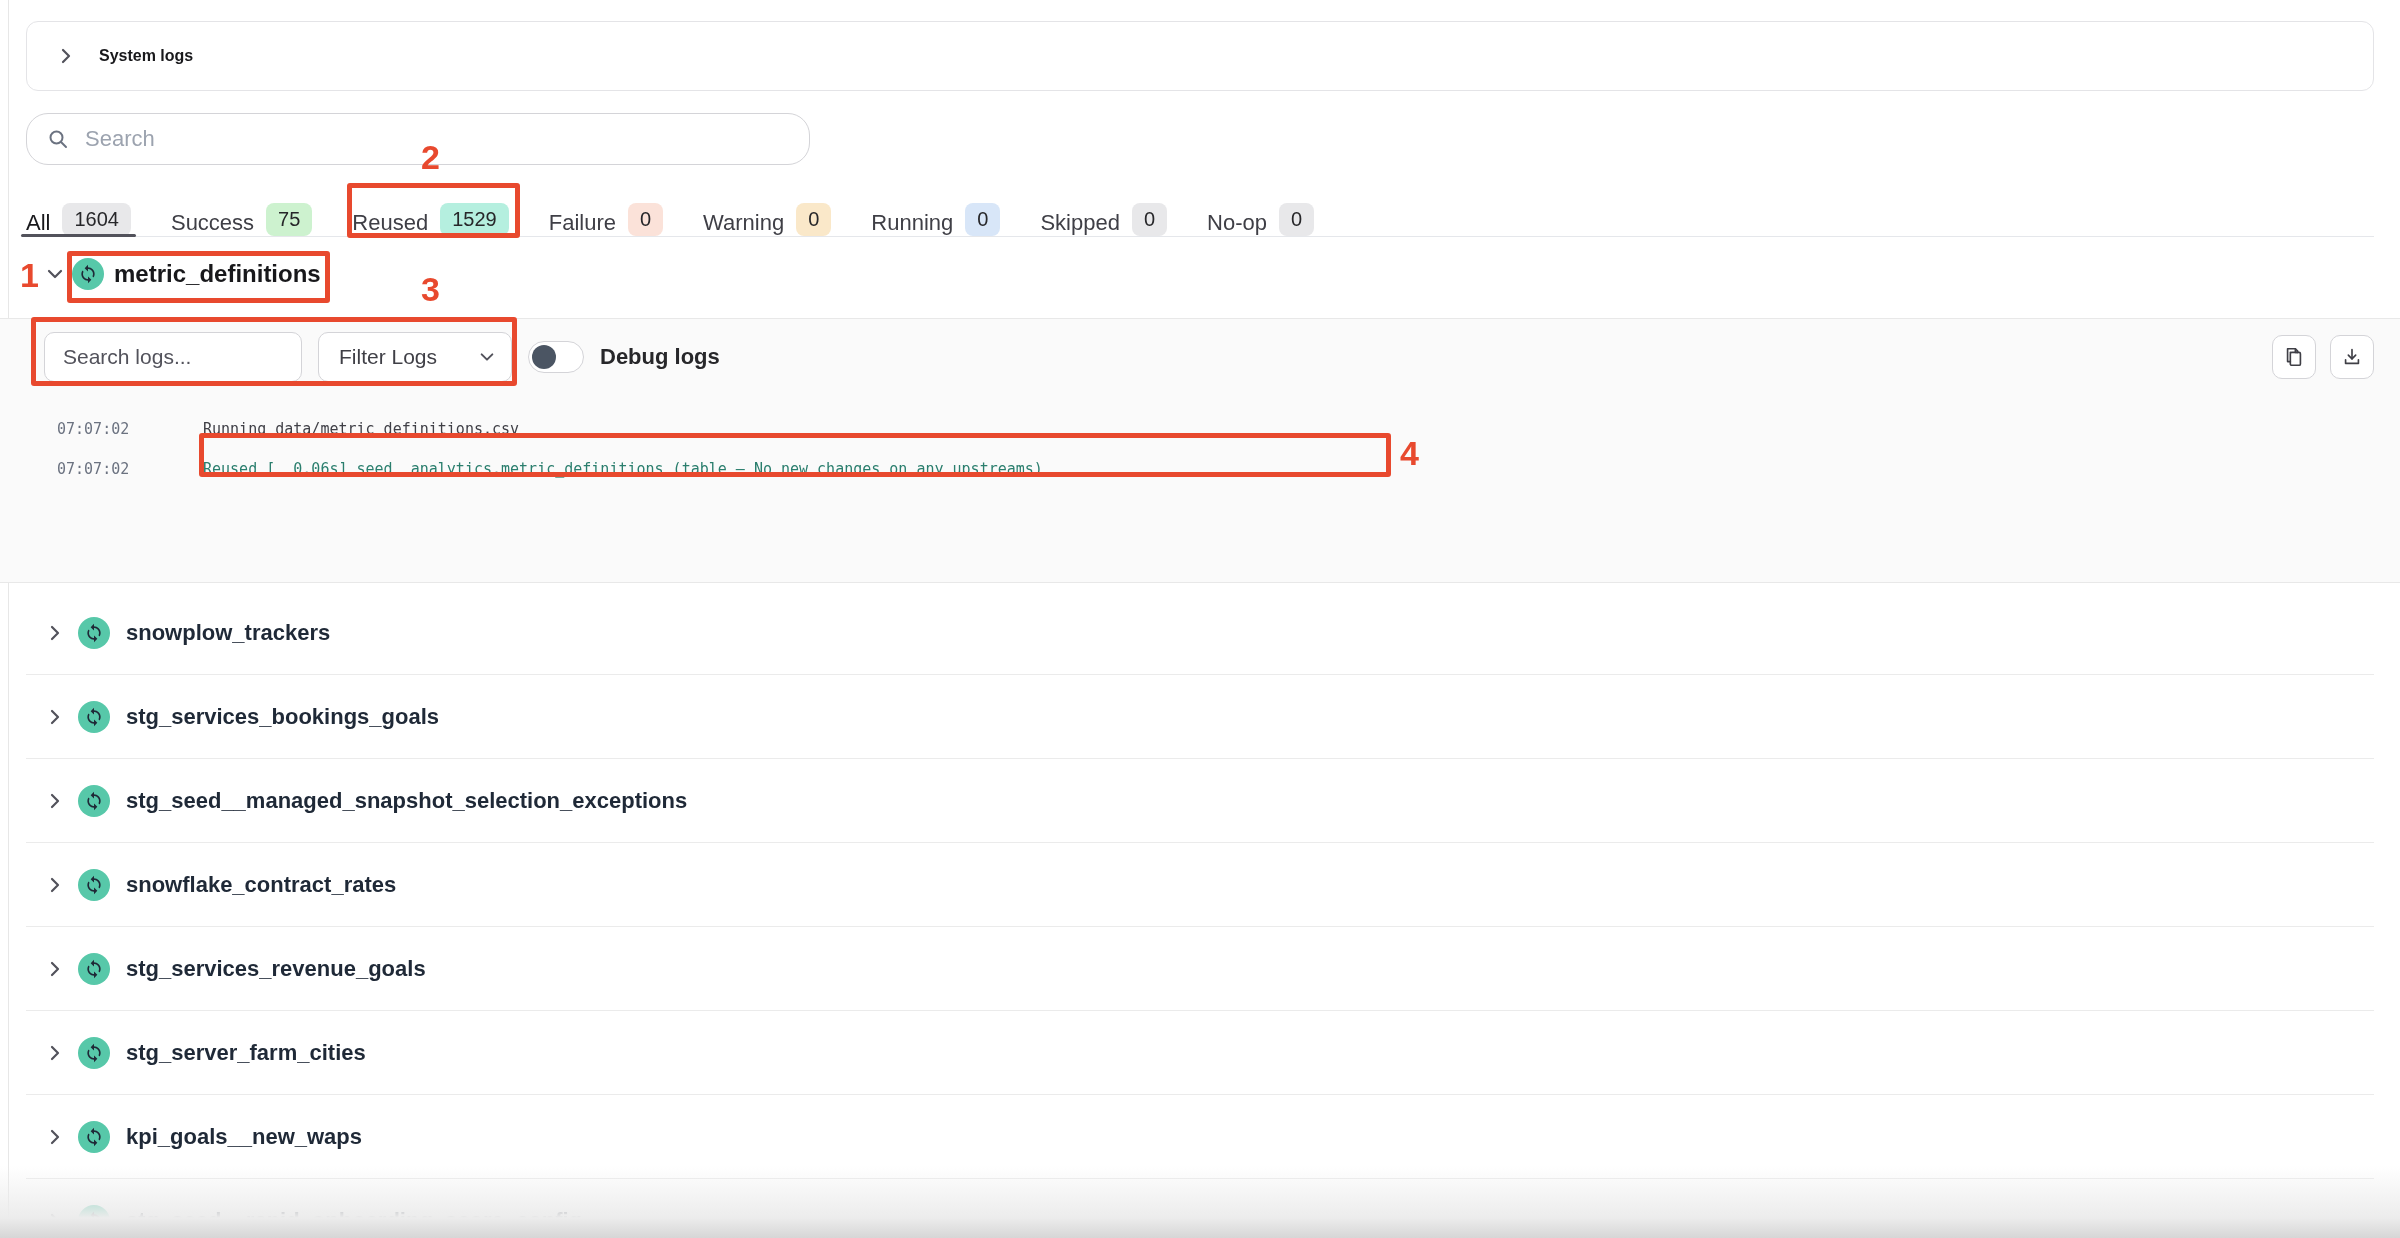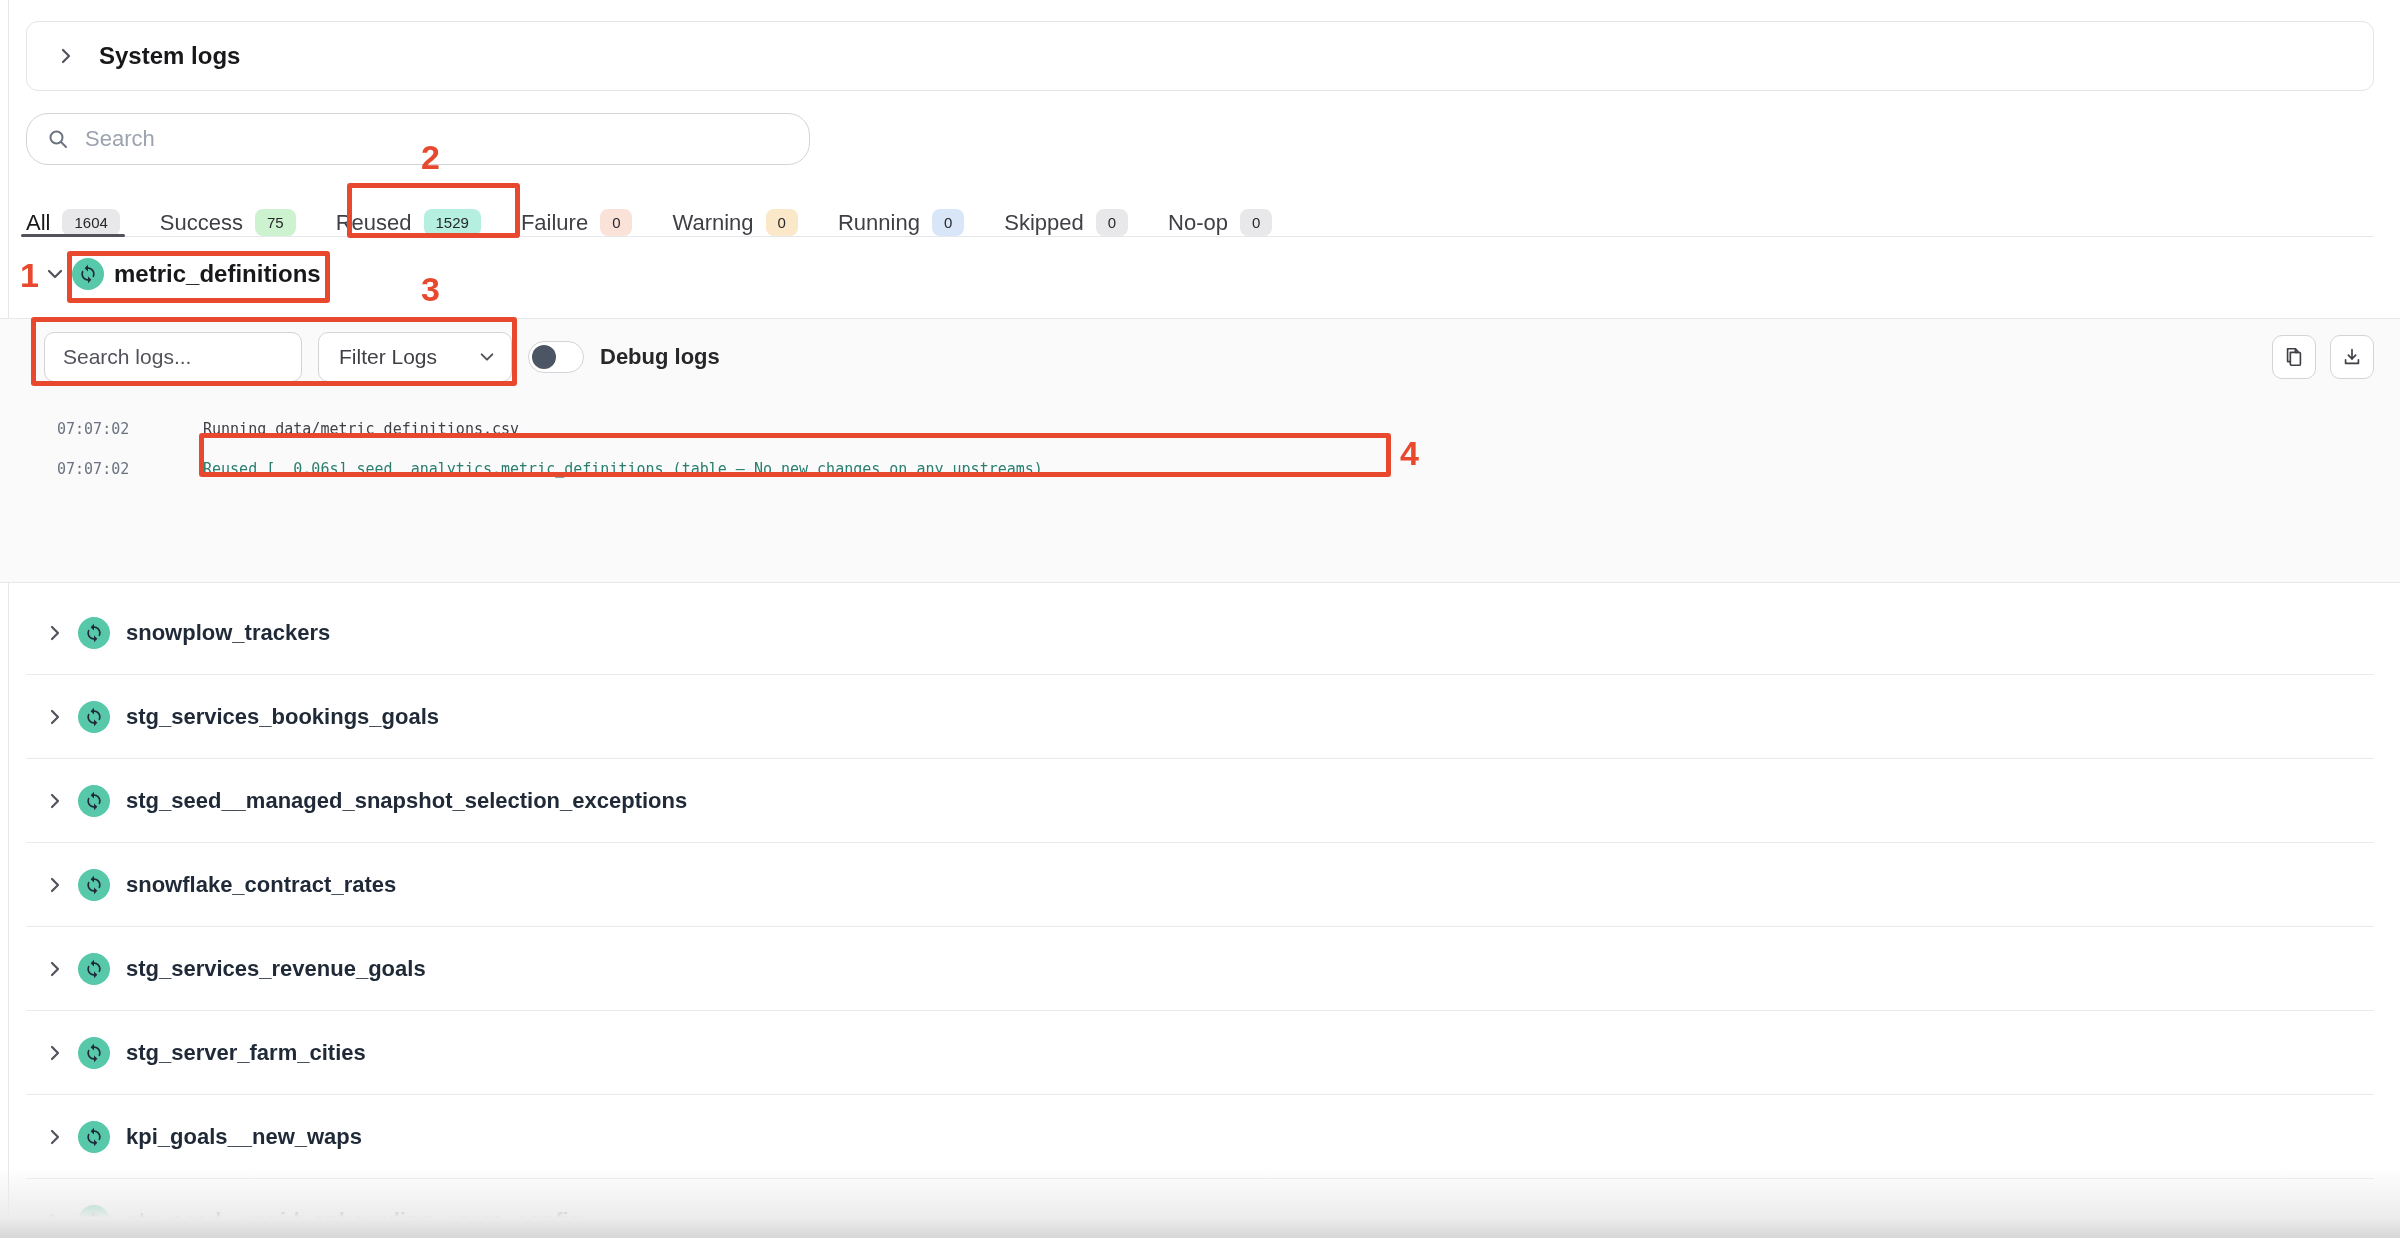--- a/index.html
+++ b/index.html
@@ -10,21 +10,21 @@
     font-family:"Liberation Sans", sans-serif;
   }
   .edge-line { position:absolute; left:8px; top:0; bottom:0; width:1px; background:#e7e7e7; }
   .wrap { padding:0 26px; position:relative; }
 
   
   .syslog-row {
     margin-top:21px; height:70px; border:1px solid #e4e4e7; border-radius:12px;
     display:flex; align-items:center; gap:24px; padding:0 30px; background:#fff;
   }
-  .syslog-title { font-size:24px; font-weight:700; color:#18181b; }
+  .syslog-title { font-size:16px; font-weight:700; color:#18181b; }
   .chev { stroke:#52525b; stroke-width:2.2; fill:none; stroke-linecap:round; stroke-linejoin:round; }
 
   
   .searchbar {
     margin-top:22px; width:784px; height:52px; border:1px solid #d4d4d8; border-radius:22px;
     display:flex; align-items:center; gap:14px; padding:0 20px; background:#fff;
   }
   .searchbar input {
     border:none; outline:none; flex:1; font:22px "Liberation Sans",sans-serif; color:#27272a; background:transparent;
   }
@@ -35,21 +35,21 @@
   .tabs {
     margin-top:19px; height:53px; display:flex; align-items:center; gap:40px;
     border-bottom:1px solid #e5e7eb;
   }
   .tab {
     position:relative; height:100%; display:flex; align-items:flex-end; gap:12px;
     background:none; border:none; padding:0; cursor:pointer;
     font:22px "Liberation Sans",sans-serif; color:#3f3f46;
   }
   .tab-badge {
-    font-size:15px; padding:5px 12px; border-radius:8px; background:#e8e8ea; color:#27272a;
+    font-size:20px; padding:5px 12px; border-radius:8px; background:#e8e8ea; color:#27272a;
   }
   .tab.active { color:#18181b; }
   .tab.active::after {
     content:""; position:absolute; left:-5px; right:-5px; bottom:-1px; height:3px;
     background:var(--underline,#52525b); border-radius:2px;
   }
 
   
   .node-row { height:73px; display:flex; align-items:center; padding-left:20px; gap:8px; }
   .sync-badge {

